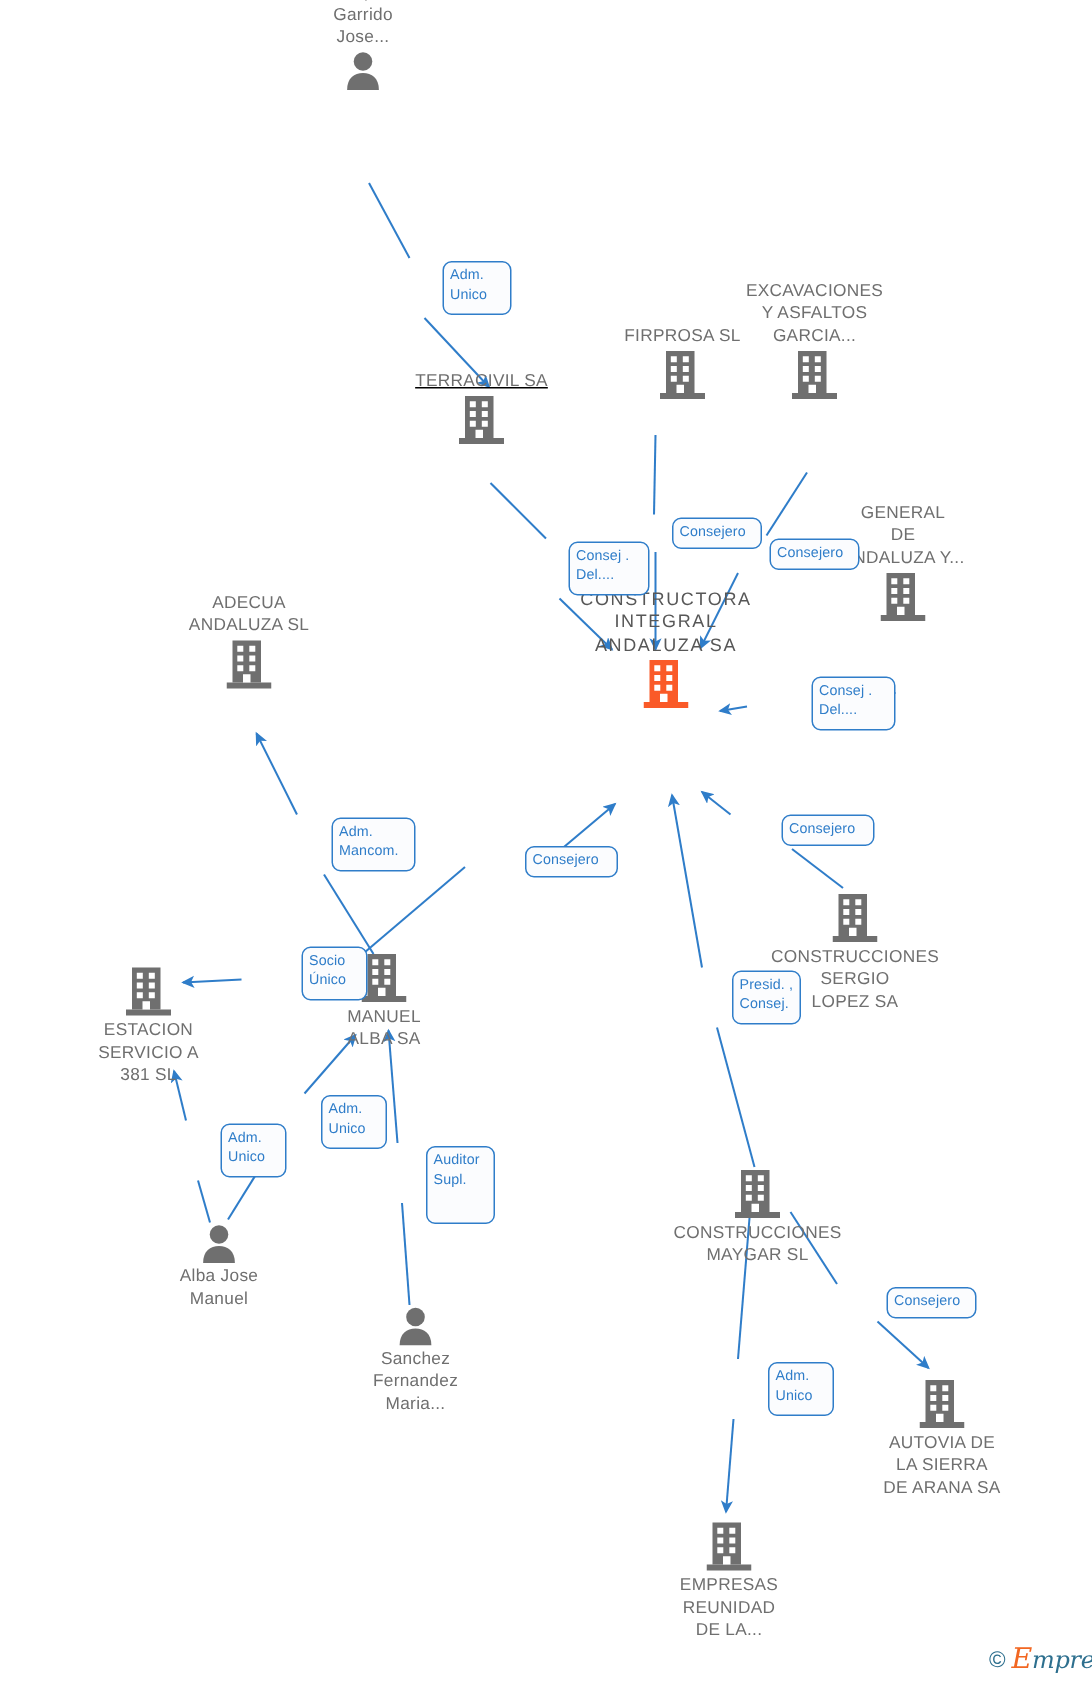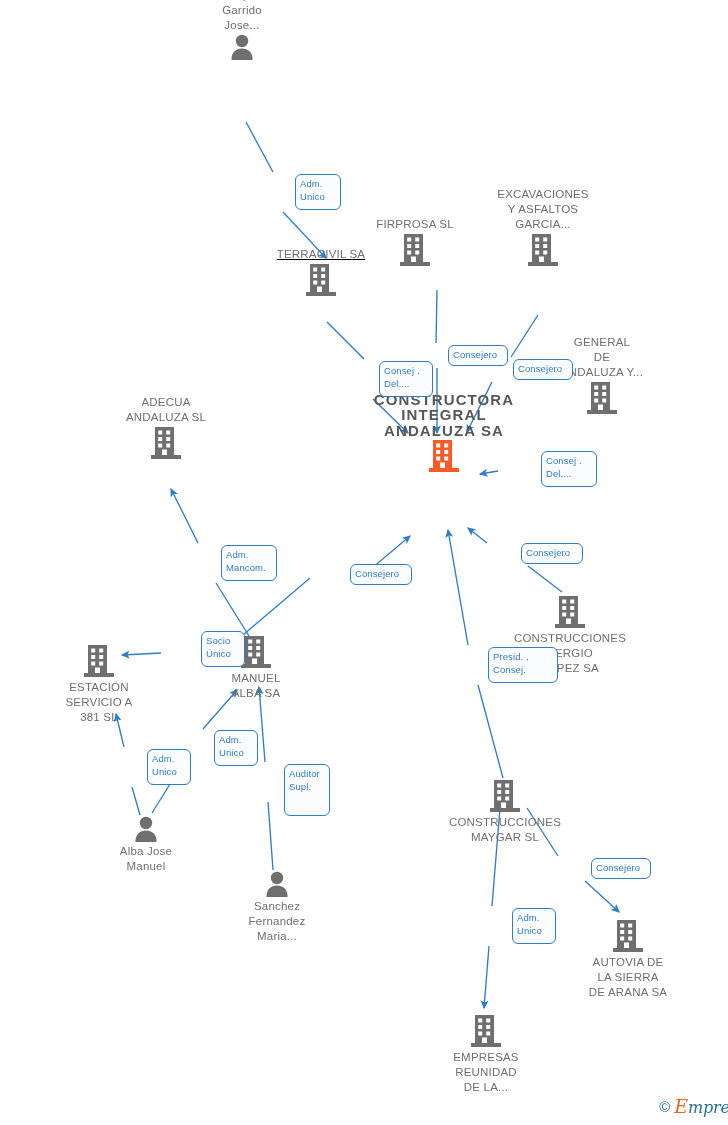--- a/index.html
+++ b/index.html
@@ -34,24 +34,24 @@
     pointer-events: auto;
   }
   .node-label {
     font-size: 11.5px;
     line-height: 15px;
     color: #6f6f6f;
     letter-spacing: 0.2px;
     white-space: pre-line;
   }
   .node.central .node-label {
-    font-weight: bold;
+    font-weight: normal;
     color: #575757;
     letter-spacing: 1.1px;
-    font-size: 15px;
+    font-size: 12px;
     line-height: 15.5px;
   }
   .node-icon {
     display: block;
     margin: 1px auto 0 auto;
     line-height: 0;
   }
   .node.label-below .node-icon {
     margin-bottom: 2px;
   }
@@ -173,21 +173,21 @@
             <rect x="0" y="29" width="30" height="4" fill="#6f6f6f"></rect>
             <rect x="7.2" y="4.5" width="4" height="4" fill="#ffffff"></rect>
             <rect x="15.2" y="4.5" width="4" height="4" fill="#ffffff"></rect>
             <rect x="7.2" y="11" width="4" height="4" fill="#ffffff"></rect>
             <rect x="15.2" y="11" width="4" height="4" fill="#ffffff"></rect>
             <rect x="7.2" y="17.5" width="4" height="4" fill="#ffffff"></rect>
             <rect x="15.2" y="17.5" width="4" height="4" fill="#ffffff"></rect>
             <rect x="11" y="23.5" width="5" height="5.5" fill="#ffffff"></rect>
           </svg></span>
       </div>
-      <div class="node" style="left: 415px; top: 217px;">
+      <div class="node" style="left: 455px; top: 217px;">
         <div class="node-label">FIRPROSA SL</div>
         <span class="node-icon"><svg width="30" height="34" viewBox="0 0 30 34" xmlns="http://www.w3.org/2000/svg">
             <rect x="4" y="1" width="19" height="28" fill="#6f6f6f"></rect>
             <rect x="0" y="29" width="30" height="4" fill="#6f6f6f"></rect>
             <rect x="7.2" y="4.5" width="4" height="4" fill="#ffffff"></rect>
             <rect x="15.2" y="4.5" width="4" height="4" fill="#ffffff"></rect>
             <rect x="7.2" y="11" width="4" height="4" fill="#ffffff"></rect>
             <rect x="15.2" y="11" width="4" height="4" fill="#ffffff"></rect>
             <rect x="7.2" y="17.5" width="4" height="4" fill="#ffffff"></rect>
             <rect x="15.2" y="17.5" width="4" height="4" fill="#ffffff"></rect>
@@ -377,21 +377,21 @@
       <div class="rel-label" style="left: 408px; top: 345px; width: 60px; height: 21px;">Consejero</div>
       <div class="rel-label" style="left: 473px; top: 359px; width: 60px; height: 21px;">Consejero</div>
       <div class="rel-label" style="left: 501px; top: 451px; width: 56px; height: 36px;">Consej .
 Del....</div>
       <div class="rel-label" style="left: 181px; top: 545px; width: 56px; height: 36px;">Adm.
 Mancom.</div>
       <div class="rel-label" style="left: 310px; top: 564px; width: 62px; height: 21px;">Consejero</div>
       <div class="rel-label" style="left: 161px; top: 631px; width: 44px; height: 36px;">Socio
 Único</div>
       <div class="rel-label" style="left: 481px; top: 543px; width: 62px; height: 21px;">Consejero</div>
-      <div class="rel-label" style="left: 448px; top: 647px; width: 70px; height: 36px;">Presid. ,
+      <div class="rel-label" style="left: 448px; top: 647px; width: 46px; height: 36px;">Presid. ,
 Consej.</div>
       <div class="rel-label" style="left: 107px; top: 749px; width: 44px; height: 36px;">Adm.
 Unico</div>
       <div class="rel-label" style="left: 174px; top: 730px; width: 44px; height: 36px;">Adm.
 Unico</div>
       <div class="rel-label" style="left: 244px; top: 764px; width: 46px; height: 52px;">Auditor
 Supl.</div>
       <div class="rel-label" style="left: 551px; top: 858px; width: 60px; height: 21px;">Consejero</div>
       <div class="rel-label" style="left: 472px; top: 908px; width: 44px; height: 36px;">Adm.
 Unico</div>

